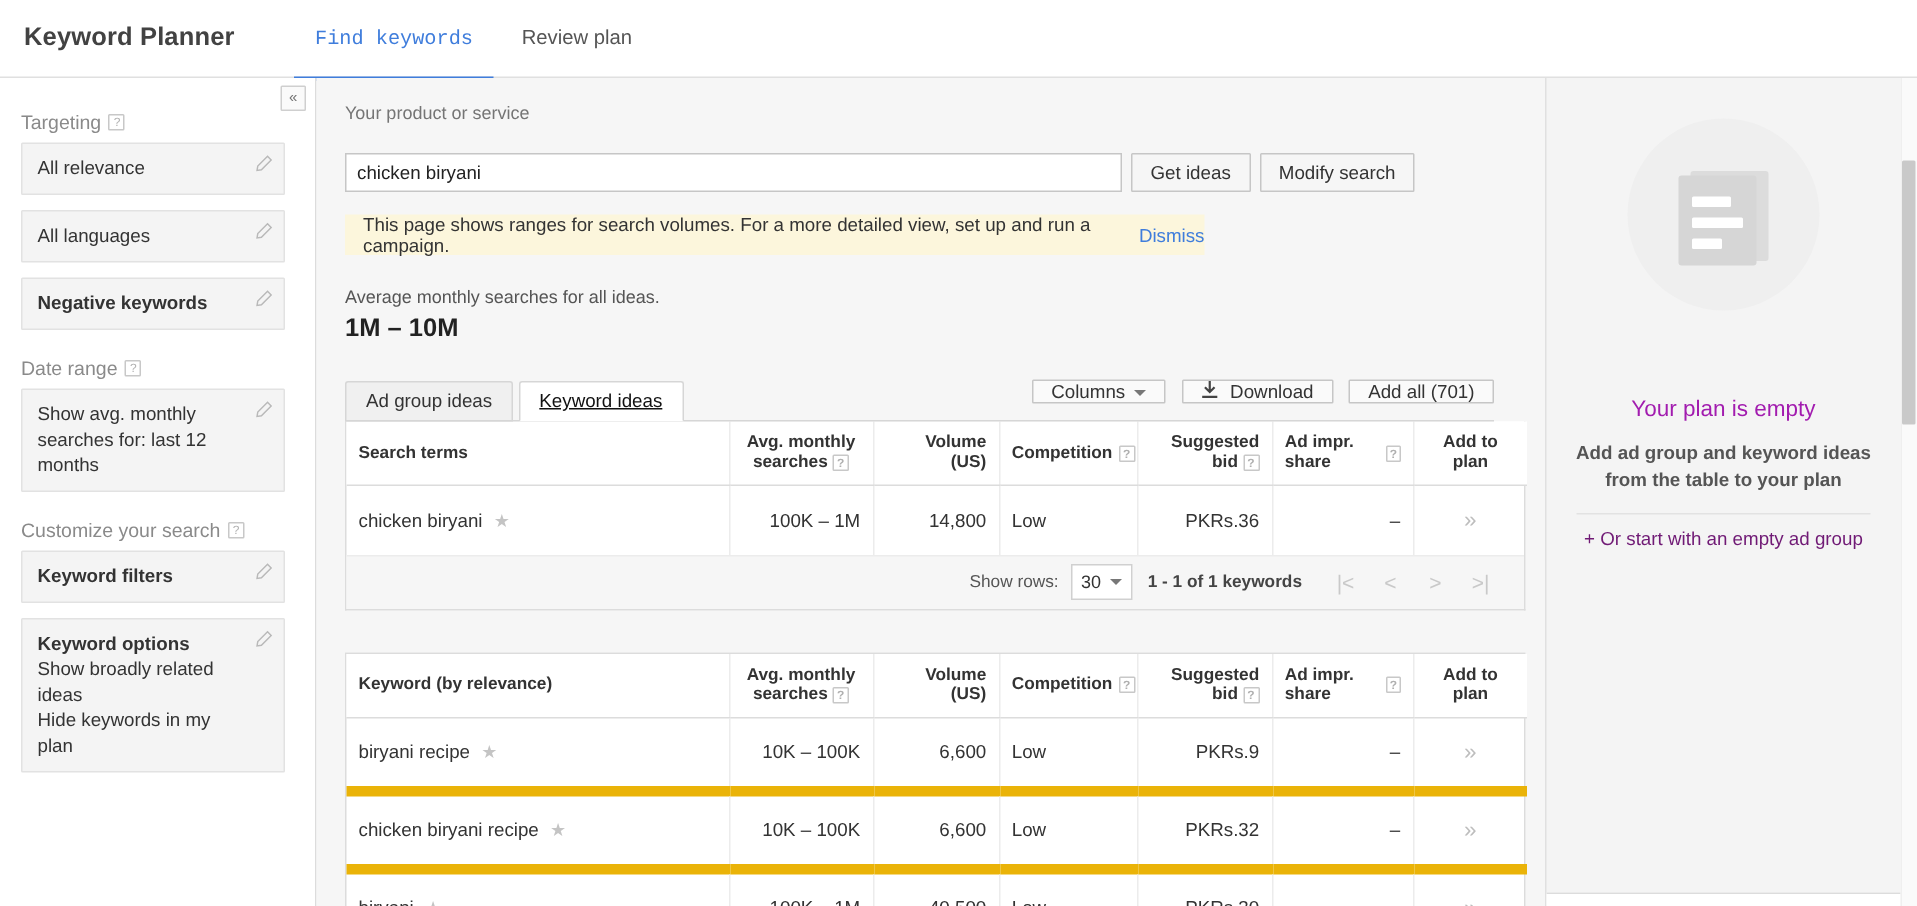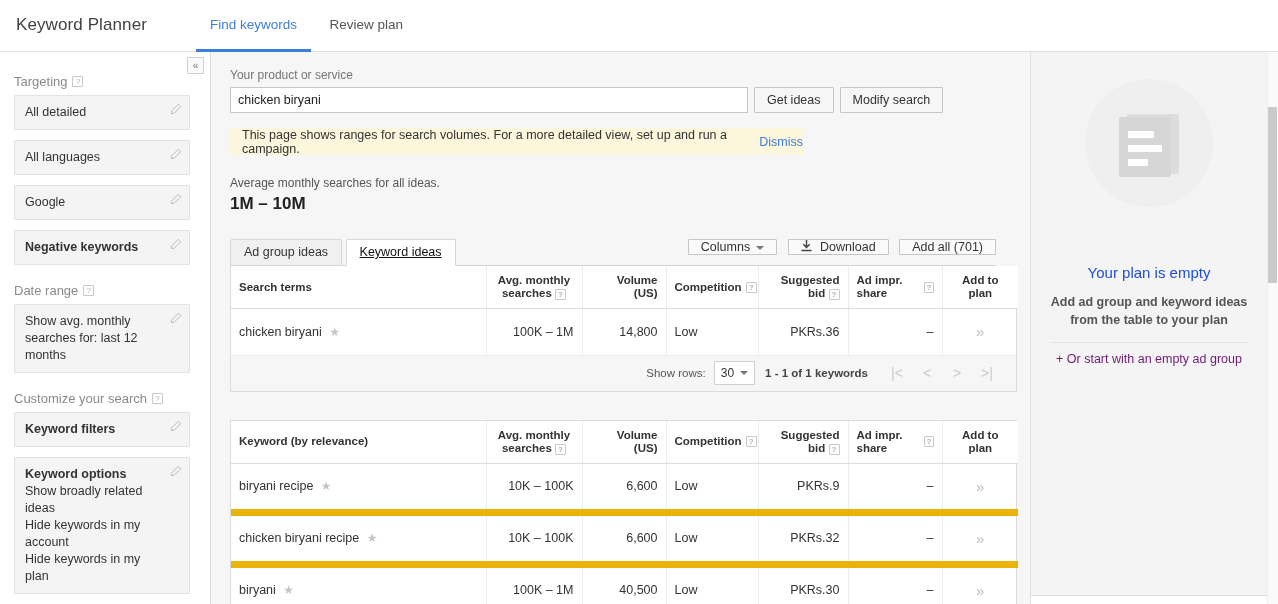--- a/index.html
+++ b/index.html
@@ -12,30 +12,30 @@
   }
 
   
   .topbar {
     position: absolute; left: 0; top: 0; width: 1278px; height: 52px;
     background: #ffffff;
     border-bottom: 1px solid #e0e0e0;
   }
   .app-title {
     position: absolute; left: 16px; top: 15px;
-    font-size: 17px; color: #424242; font-weight: 400;
+    font-size: 17px; color: #424242; font-weight: 700;
     letter-spacing: 0.1px;
   }
   .tabs { position: absolute; left: 196px; top: 0; height: 52px; }
   .tab {
     display: inline-block; height: 52px; line-height: 50px;
     padding: 0 14px; font-size: 13.5px; color: #555;
     position: relative; cursor: pointer;
   }
-  .tab.active { color: #3f7ddc; }
+  .tab.active { color: #3f7ddc; font-family: Liberation Mono, monospace; }
   .tab.active::after {
     content: ""; position: absolute; left: 0; right: 0; bottom: 0;
     height: 3px; background: #3f7ddc;
   }
 
   
   .sidebar {
     position: absolute; left: 0; top: 52px; width: 211px; height: 552px;
     background: #ffffff; border-right: 1px solid #dcdcdc;
     padding: 14px 0 0 0;
@@ -71,21 +71,21 @@
   }
   .card .sub { font-weight: normal; color: #333; display: block; }
   .card-title-bold { font-weight: bold; display:block; }
 
   
   .main {
     position: absolute; left: 211px; top: 52px;
     width: 819px; height: 552px;
     background: #f6f6f6; overflow: hidden;
   }
-  .label-small { font-size: 12px; color: #757575; margin: 16px 0 5px 19px; }
+  .label-small { font-size: 12px; color: #757575; margin: 16px 0 20px 19px; }
 
   .searchrow { margin-left: 19px; display: flex; align-items: stretch; }
   .search-input {
     width: 518px; height: 26px;
     border: 1px solid #c6c6c6; background: #fff;
     font-size: 12.5px; color: #222; padding: 0 7px;
     font-family: "Liberation Sans", sans-serif; outline: none;
   }
   .btn {
     height: 26px; padding: 0 12px; margin-left: 6px;
@@ -203,21 +203,21 @@
     position: absolute; left: 8px; top: 0; width: 52px; height: 60px;
     background: #dcdcdc; border-radius: 2px;
   }
   .doc-front {
     position: absolute; left: 0; top: 3px; width: 52px; height: 60px;
     background: #d6d6d6; border-radius: 2px;
   }
   .doc-line { position: absolute; background: #fff; height: 7px; border-radius: 1px; }
   .plan-title {
     position: absolute; top: 212px; width: 100%; text-align: center;
-    font-size: 15px; color: #1d4ed8;
+    font-size: 15px; color: #a21caf;
   }
   .plan-sub {
     position: absolute; top: 241px; width: 100%; text-align: center;
     font-size: 12.5px; color: #555; font-weight: bold; line-height: 18px;
     padding: 0 16px;
   }
   .plan-div {
     position: absolute; top: 290px; left: 20px; right: 20px;
     height: 1px; background: #e2e2e2;
   }
@@ -255,37 +255,31 @@
   <div class="collapse-btn">
     <span>«</span>
   </div>
 
   <div class="sec-title">
     <span>Targeting</span>
     <span class="qmark">?</span>
   </div>
 
   <div class="card">
-    <span>All detailed</span>
+    <span>All relevance</span>
     <svg class="pencil" viewBox="0 0 16 16">
       <path d="M11.5 1.5l3 3-8 8-3.6.6.6-3.6z" fill="none" stroke="#8a8a8a" stroke-width="1.2"></path>
     </svg>
   </div>
   <div class="card">
     <span>All languages</span>
     <svg class="pencil" viewBox="0 0 16 16">
       <path d="M11.5 1.5l3 3-8 8-3.6.6.6-3.6z" fill="none" stroke="#8a8a8a" stroke-width="1.2"></path>
     </svg>
   </div>
-  <div class="card">
-    <span>Google</span>
-    <svg class="pencil" viewBox="0 0 16 16">
-      <path d="M11.5 1.5l3 3-8 8-3.6.6.6-3.6z" fill="none" stroke="#8a8a8a" stroke-width="1.2"></path>
-    </svg>
-  </div>
   <div class="card bold">
     <span>Negative keywords</span>
     <svg class="pencil" viewBox="0 0 16 16">
       <path d="M11.5 1.5l3 3-8 8-3.6.6.6-3.6z" fill="none" stroke="#8a8a8a" stroke-width="1.2"></path>
     </svg>
   </div>
 
   <div class="sec-title" style="margin-top:18px">
     <span>Date range</span>
     <span class="qmark">?</span>
@@ -303,21 +297,20 @@
   </div>
   <div class="card bold">
     <span>Keyword filters</span>
     <svg class="pencil" viewBox="0 0 16 16">
       <path d="M11.5 1.5l3 3-8 8-3.6.6.6-3.6z" fill="none" stroke="#8a8a8a" stroke-width="1.2"></path>
     </svg>
   </div>
   <div class="card">
     <span class="card-title-bold">Keyword options</span>
     <span class="sub">Show broadly related ideas</span>
-    <span class="sub">Hide keywords in my account</span>
     <span class="sub">Hide keywords in my plan</span>
     <svg class="pencil" viewBox="0 0 16 16">
       <path d="M11.5 1.5l3 3-8 8-3.6.6.6-3.6z" fill="none" stroke="#8a8a8a" stroke-width="1.2"></path>
     </svg>
   </div>
 
 </div>
 
 <div class="main">
 

